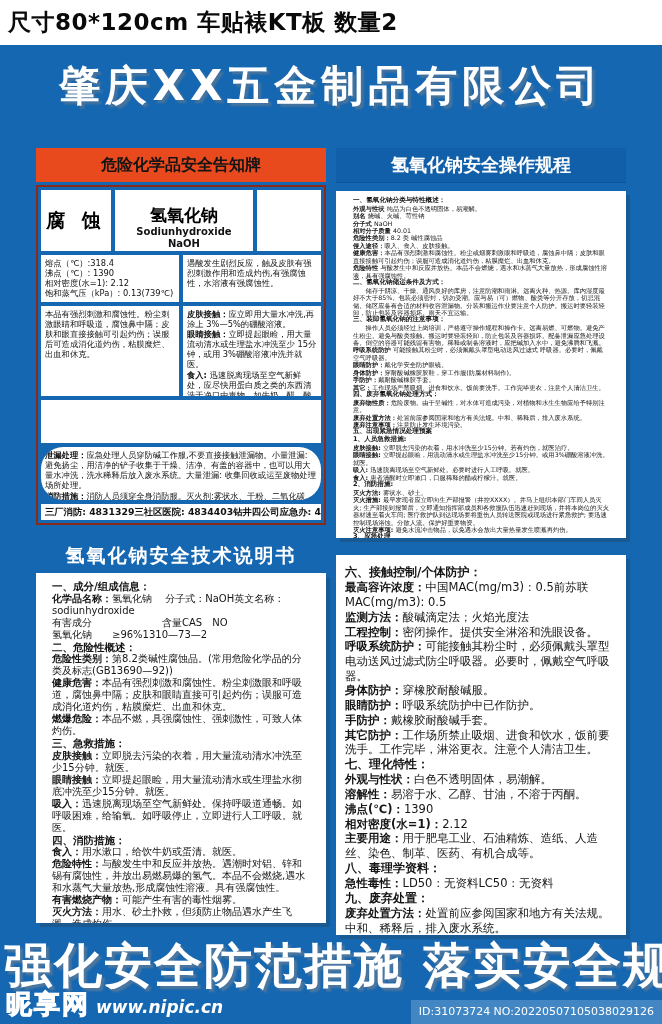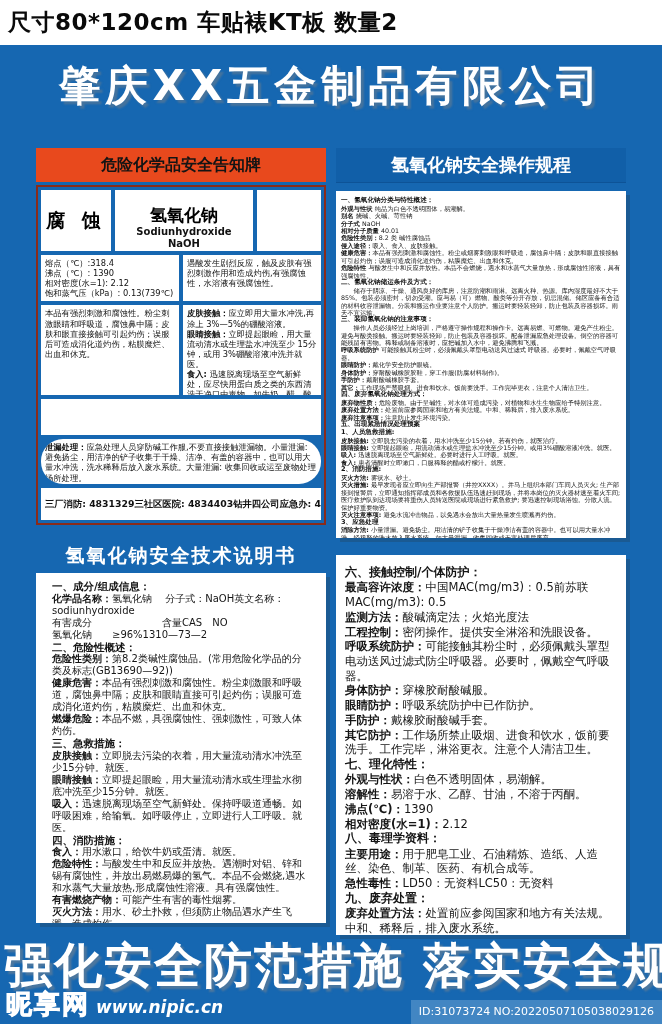--- a/index.html
+++ b/index.html
@@ -50,29 +50,29 @@
     font-weight:bold;font-size:19px;letter-spacing:5px;color:#000;
   }
   .namecell{text-align:center;padding-top:16px;}
   .cn{font-weight:bold;font-size:17px;color:#000;line-height:1.15;}
   .en{font-weight:bold;font-size:10px;color:#111;line-height:1.25;}
   .small{font-size:8.3px;line-height:1.22;padding:3px 4px;color:#111;}
   .r4{height:46px;}
   .r5{height:56px;border-radius:22px;}
   .r6{
     height:17px;display:flex;justify-content:space-between;align-items:center;
-    font-weight:bold;font-size:9.3px;padding:16px 4px;white-space:nowrap;
+    font-weight:bold;font-size:9.3px;padding:0 4px;white-space:nowrap;
   }
   .panel{
     background:#ffffff;box-sizing:border-box;overflow:hidden;
     box-shadow:4px 4px 0 rgba(40,50,60,0.25);color:#151515;
   }
   .msds-panel{height:350px;padding:7px 16px;font-size:10px;line-height:1.2;}
   .msds-panel .hd{font-size:10.5px;}
-  .proc-panel{margin-top:8px;height:347px;padding:6px 5px;font-size:6.3px;line-height:1.18;}
+  .proc-panel{margin-top:8px;height:347px;padding:6px 17px;font-size:6.3px;line-height:1.18;}
   .proc-panel .hd{font-size:6.6px;}
   .prot-panel{margin-top:17px;height:380px;padding:10px 9px;font-size:11.5px;line-height:1.28;}
   .prot-panel .hd{font-size:12px;}
   .ln{margin:0;}
   .hd{font-weight:bold;}
   .ln b{font-weight:bold;}
   .slogan{
     position:absolute;left:4px;right:0;bottom:26px;text-align:center;color:#fff;
     font-weight:bold;font-size:48px;letter-spacing:2px;white-space:nowrap;
     text-shadow:3px 3px 2px rgba(115,130,145,0.6);
@@ -213,22 +213,22 @@
           <div class="ln"><b>呼吸系统防护：</b>可能接触其粉尘时，必须佩戴头罩型电动送风过滤式防尘呼吸器。必要时，佩戴空气呼吸器。</div>
           <div class="ln"><b>身体防护：</b>穿橡胶耐酸碱服。</div>
           <div class="ln"><b>眼睛防护：</b>呼吸系统防护中已作防护。</div>
           <div class="ln"><b>手防护：</b>戴橡胶耐酸碱手套。</div>
           <div class="ln"><b>其它防护：</b>工作场所禁止吸烟、进食和饮水，饭前要洗手。工作完毕，淋浴更衣。注意个人清洁卫生。</div>
           <div class="ln hd">七、理化特性：</div>
           <div class="ln"><b>外观与性状：</b>白色不透明固体，易潮解。</div>
           <div class="ln"><b>溶解性：</b>易溶于水、乙醇、甘油，不溶于丙酮。</div>
           <div class="ln"><b>沸点(℃)：</b>1390</div>
           <div class="ln"><b>相对密度(水=1)：</b>2.12</div>
+          <div class="ln"><b>主要用途：</b>用于肥皂工业、石油精炼、造纸、人造丝、染色、制革、医药、有机合成等。</div>
           <div class="ln hd">八、毒理学资料：</div>
-          <div class="ln"><b>主要用途：</b>用于肥皂工业、石油精炼、造纸、人造丝、染色、制革、医药、有机合成等。</div>
           <div class="ln"><b>急性毒性：</b>LD50：无资料LC50：无资料</div>
           <div class="ln hd">九、废弃处置：</div>
           <div class="ln"><b>废弃处置方法：</b>处置前应参阅国家和地方有关法规。中和、稀释后，排入废水系统。</div>
         </div>
     </div>
 
   </div>
 
   <div class="slogan">强化安全防范措施 落实安全规章制度</div>
 

